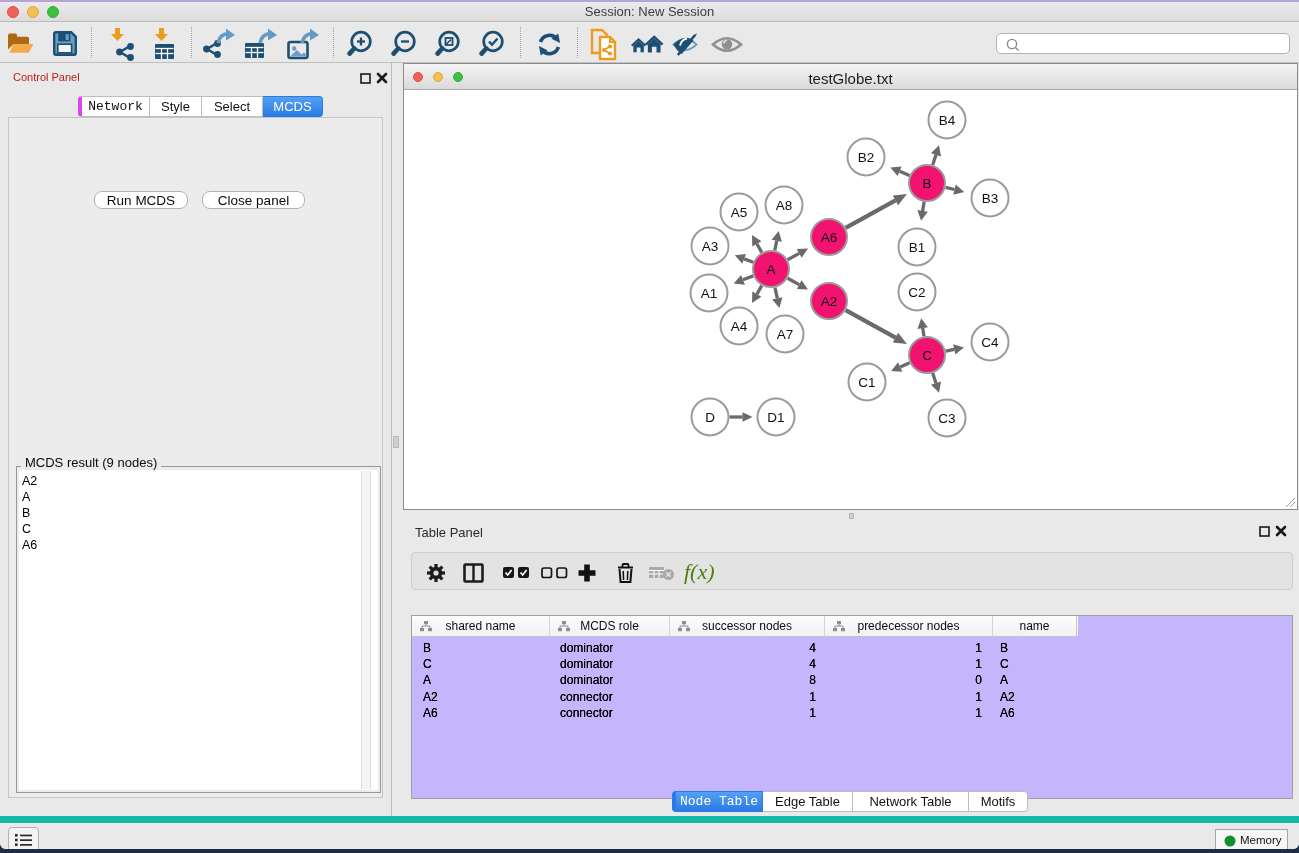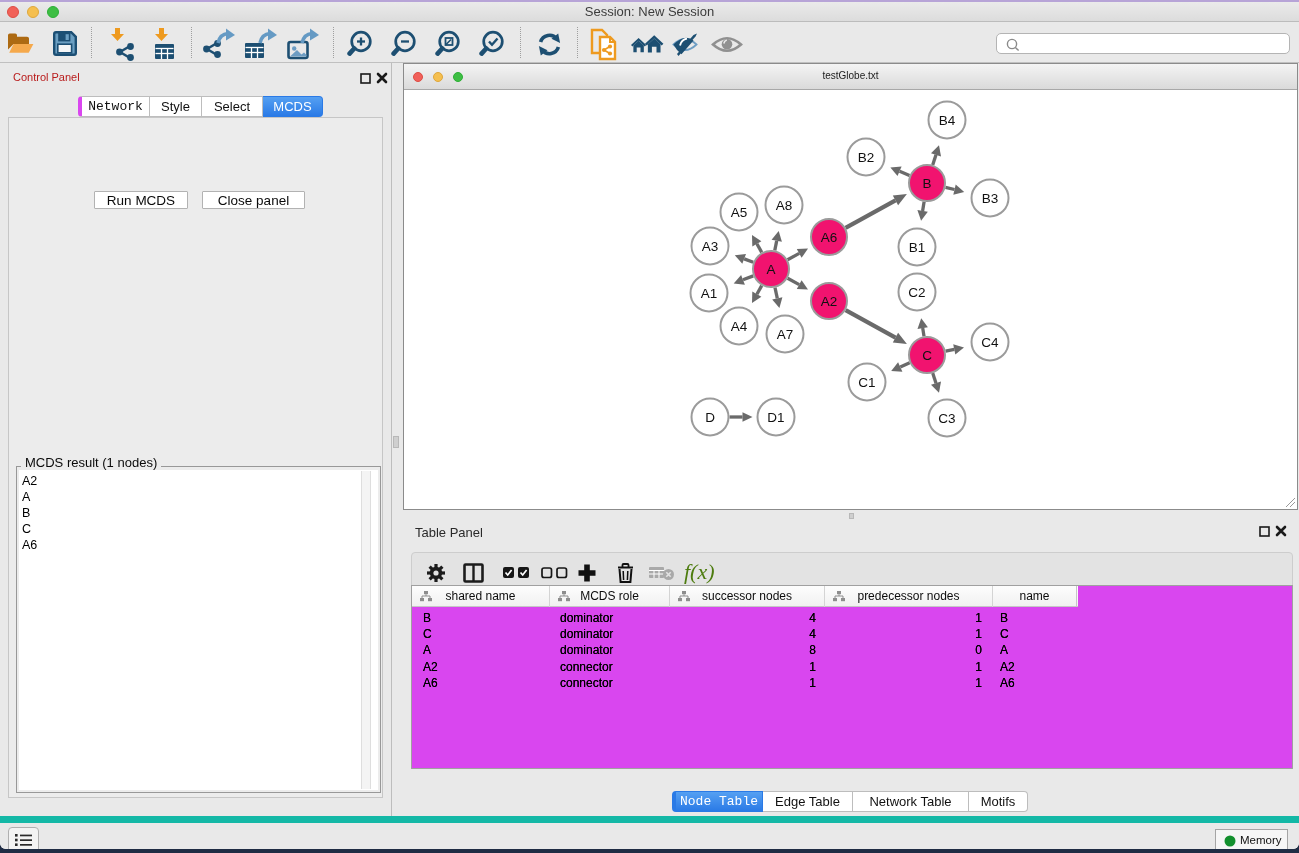--- a/index.html
+++ b/index.html
@@ -21,37 +21,37 @@
 #cp-title { position:absolute; left:13px; top:71px; font-size:11px; color:#b91c1c; }
 #cp-content { position:absolute; left:8px; top:117px; width:375px; height:681px; background:#ececec; border:1px solid #c6c6c6; }
 .tabs3 { position:absolute; display:flex; height:21px; }
 .tabb { height:21px; line-height:20px; font-size:13px; color:#111; background:#fff; border:1px solid #bdbdbd; border-left:none; text-align:center; }
 .tabb.first { border-left:4px solid #d946ef; border-radius:4px 0 0 4px;font-family:Liberation Mono, monospace; }
 .tabb.last { border-radius:0 4px 4px 0; }
 .tabb.sel { background:linear-gradient(#55a0f2,#2a7ae6); color:#fff; border-color:#2a7ae6; }
 #optlabel { position:absolute; left:0; top:135px; width:400px; text-align:center; font-size:14px; letter-spacing:0.2px; color:#0a0a0a; }
 #combo { position:absolute; left:43px; top:157px; width:311px; height:22px; background:#fff; border:1px solid #a8a8a8; border-radius:5px; font-size:14px; color:#0a0a0a; line-height:21px; padding-left:12px; }
 #combo .step { position:absolute; right:-1px; top:-1px; width:17px; height:22px; border-radius:4px; background:linear-gradient(#6db0f7,#2270dd); }
-.btn { position:absolute; height:18px; background:#fff; border:1px solid #b2b2b2; border-radius:1px; font-size:13.5px; color:#0a0a0a; text-align:center; line-height:17px; }
+.btn { position:absolute; height:18px; background:#fff; border:1px solid #b2b2b2; border-radius:8px; font-size:13.5px; color:#0a0a0a; text-align:center; line-height:17px; }
 #groupbox { position:absolute; left:16px; top:466px; width:365px; height:327px; border:1px solid #989898; }
 #grouplabel { position:absolute; left:21px; top:455px; background:#ececec; padding:0 4px; font-size:13px; color:#0a0a0a; }
 #mcdslist { position:absolute; left:19px; top:470px; width:359px; height:320px; background:#fff; font-size:12.5px; color:#000; }
 #mcdslist .sc { position:absolute; right:7px; top:1px; width:10px; height:318px; background:#f4f4f4; border-left:1px solid #dedede; border-right:1px solid #dedede; }
 #mcdslist div.it { padding-left:3px; height:16px; line-height:16px; }
 
 #desktop { position:absolute; left:392px; top:63px; width:907px; height:459px; background:#e9e9e9; }
 
 #netwin { position:absolute; left:403px; top:63px; width:895px; height:447px; background:#fff; border:1px solid #8b8b8b; }
 #nw-titlebar { position:absolute; left:0; top:0; width:893px; height:26px; background:linear-gradient(#f4f4f4,#dadada); border-bottom:1px solid #a8a8a8; }
-#nw-title { position:absolute; left:0; top:6px; width:893px; text-align:center; font-size:10px; color:#1c1c1c; }
+#nw-title { position:absolute; left:0; top:6px; width:893px; text-align:center; font-size:15px; color:#1c1c1c; }
 
 #tablepanel { position:absolute; left:392px; top:522px; width:907px; height:294px; background:#e9e9e9; }
 #tp-title { position:absolute; left:415px; top:525px; font-size:13px; color:#2a2a2a; }
 #tp-toolbar { position:absolute; left:411px; top:552px; width:882px; height:38px; background:#e3e3e3; border:1px solid #cdcdcd; border-radius:4px; }
-#tbl { position:absolute; left:411px; top:585px; width:882px; height:184px; background:#d946ef; border:1px solid #a0a0a0; }
+#tbl { position:absolute; left:411px; top:615px; width:882px; height:184px; background:#c4b5fd; border:1px solid #a0a0a0; }
 #tbl-head { position:absolute; left:0; top:0; width:666px; height:21px; background:linear-gradient(#fdfdfd,#f1f1f1); border-bottom:1px solid #c6c6c6; }
 .hcell { position:absolute; top:0; height:21px; border-right:1px solid #d4d4d4; font-size:12px; color:#0c0c0c; text-align:center; line-height:21px; }
 .trow { position:absolute; font-size:12px; color:#000; height:16px; line-height:16px; }
 .tabs2 { position:absolute; left:672px; top:791px; height:21px; display:flex; }
 
 #statusbar { position:absolute; left:0; top:816px; width:1299px; height:33px; background:#e9e9e9; border-top:7px solid #14b8a6; }
 #listbtn { position:absolute; left:8px; top:4px; width:31px; height:26px; background:#f3f3f3; border:1px solid #b0b0b0; border-radius:4px; }
 #membtn { position:absolute; left:1215px; top:6px; width:73px; height:23px; background:#f6f6f6; border:1px solid #a5a5a5; font-size:11.5px; color:#111; }
 .wicon { position:absolute; }
 </style></head>
@@ -223,21 +223,21 @@
   <div id="cp-content"></div>
   <div class="tabs3" style="left:78px;top:96px;">
     <div class="tabb first" style="width:72px">Network</div>
     <div class="tabb" style="width:52px">Style</div>
     <div class="tabb" style="width:61px">Select</div>
     <div class="tabb last sel" style="width:60px">MCDS</div>
   </div>
   <div class="btn" style="left:94px;top:191px;width:94px;">Run MCDS</div>
   <div class="btn" style="left:202px;top:191px;width:103px;">Close panel</div>
   <div id="groupbox"></div>
-  <div id="grouplabel">MCDS result (1 nodes)</div>
+  <div id="grouplabel">MCDS result (9 nodes)</div>
   <div id="mcdslist">
     <div class="sc"></div>
     <div class="it" style="margin-top:3px">A2</div>
       <div class="it">A</div>
       <div class="it">B</div>
       <div class="it">C</div>
       <div class="it">A6</div>
   </div>
 
   <div id="desktop">

